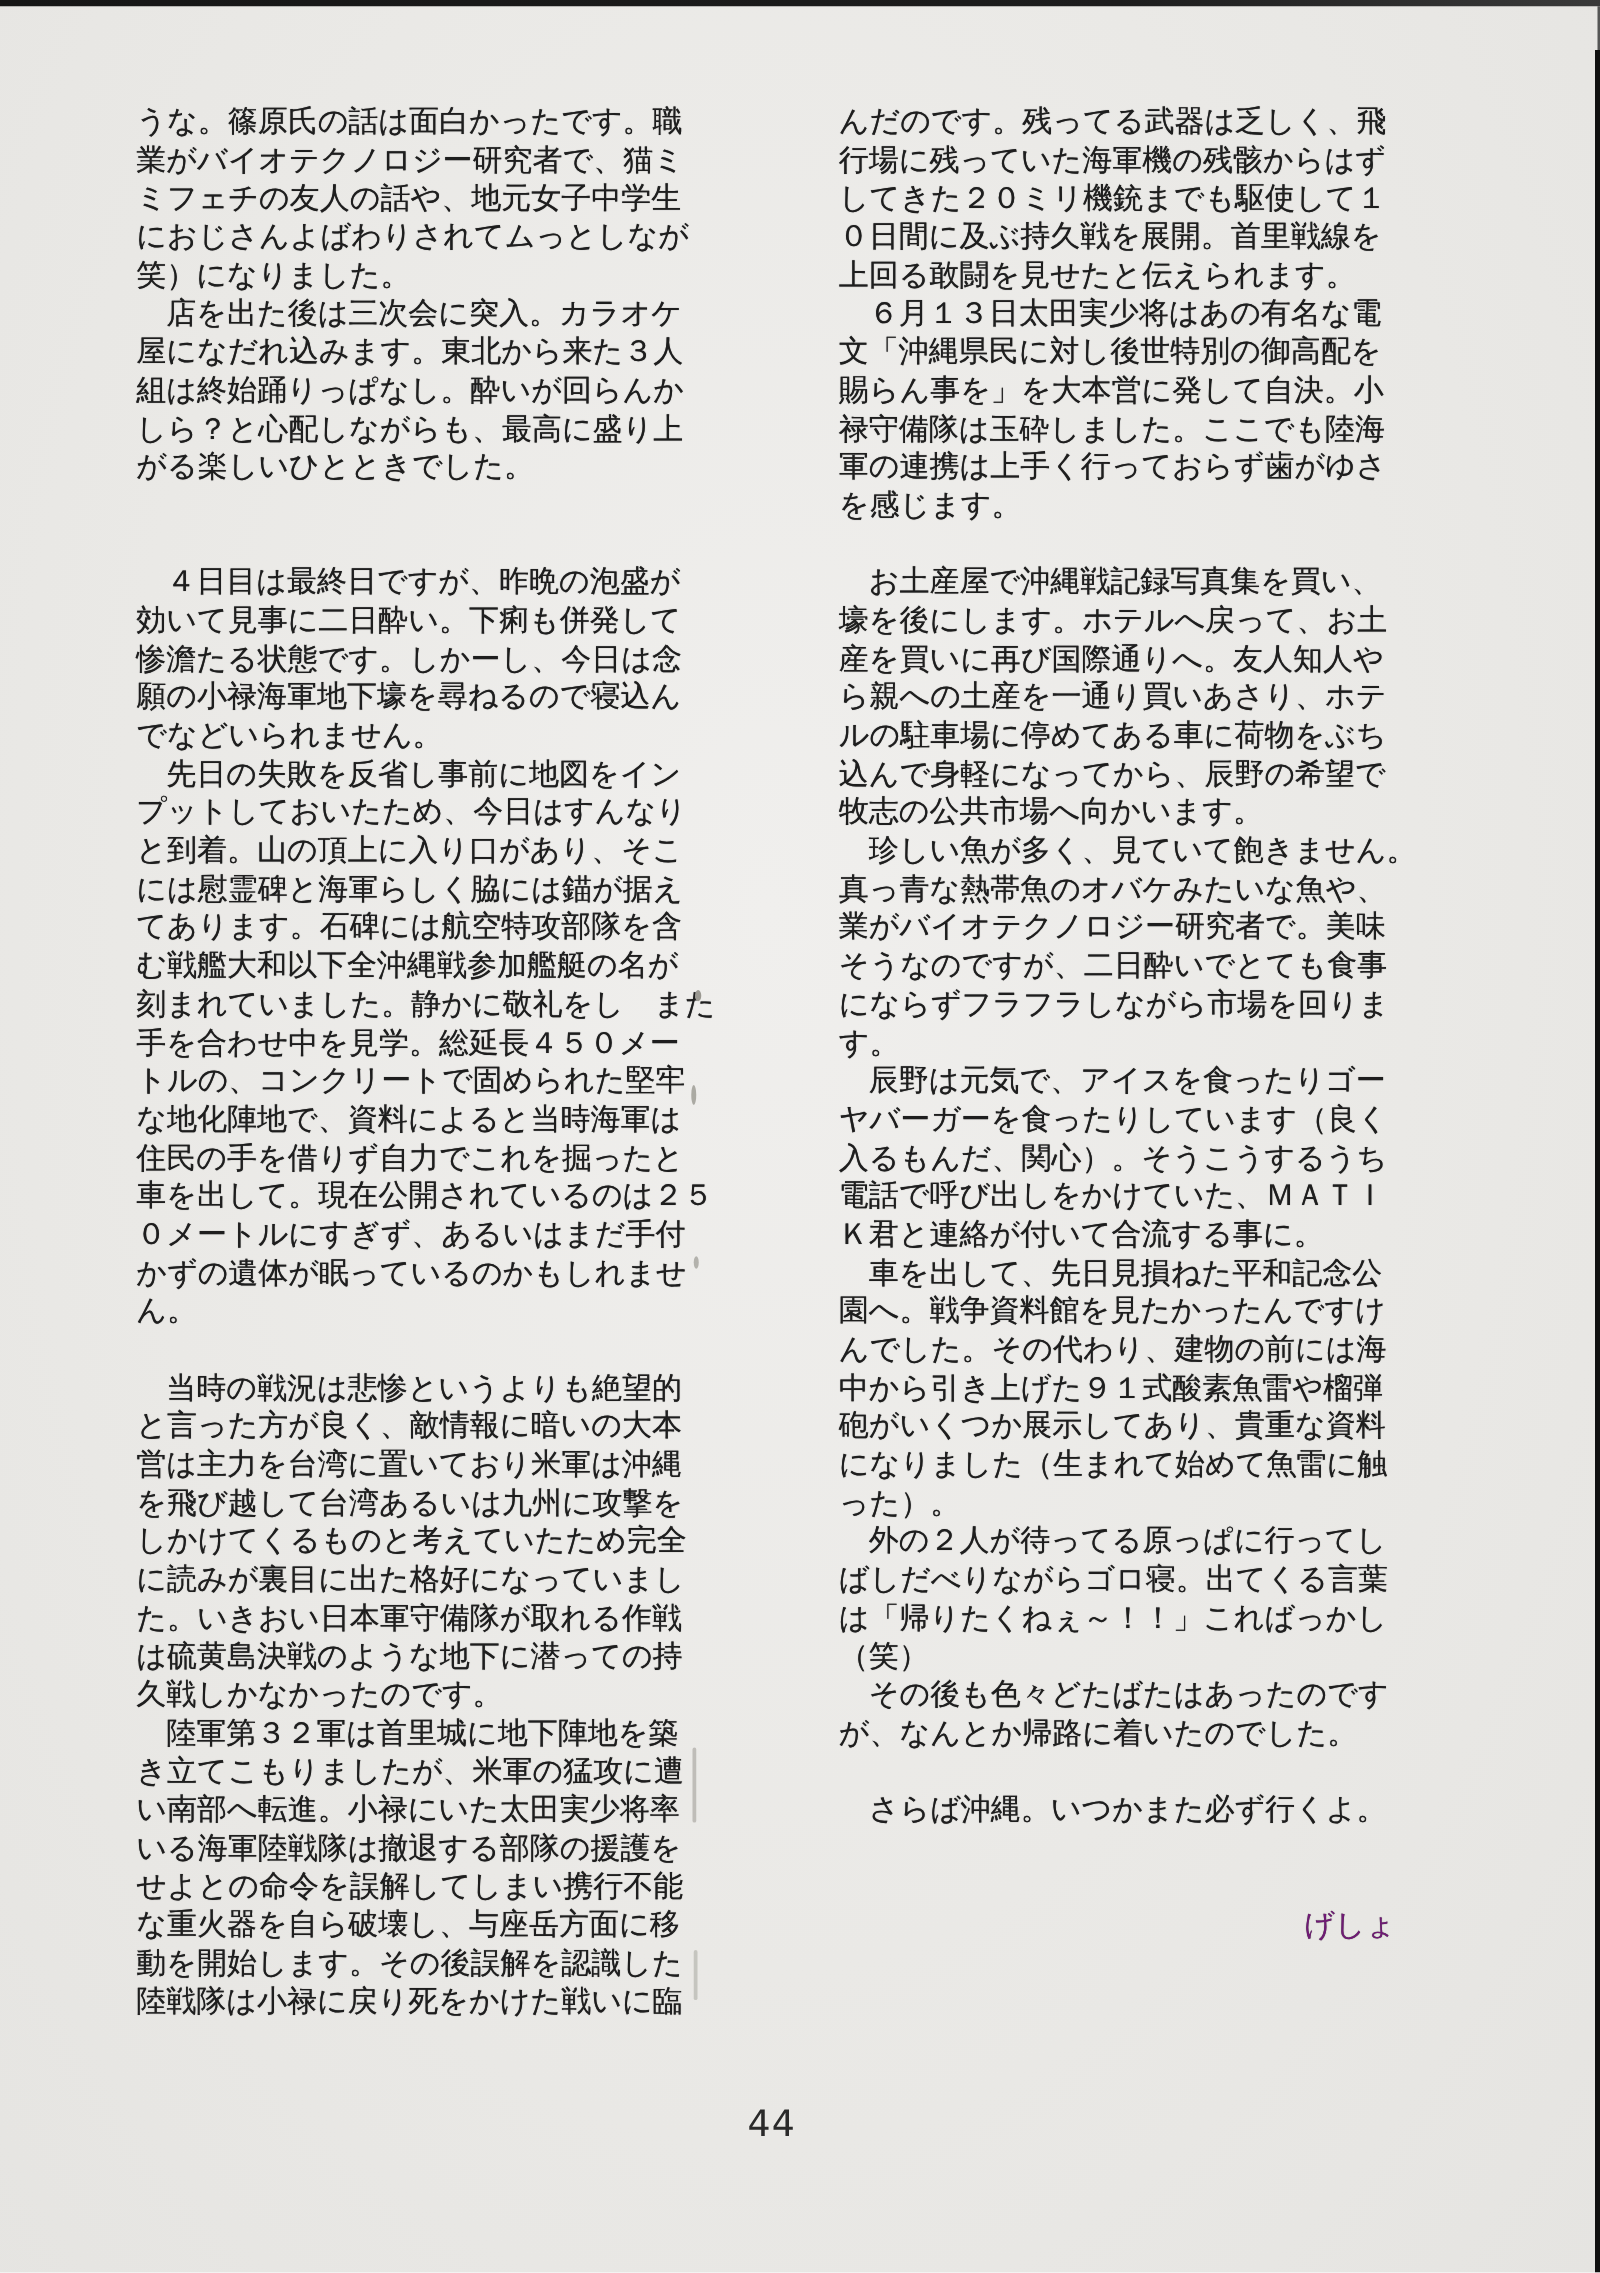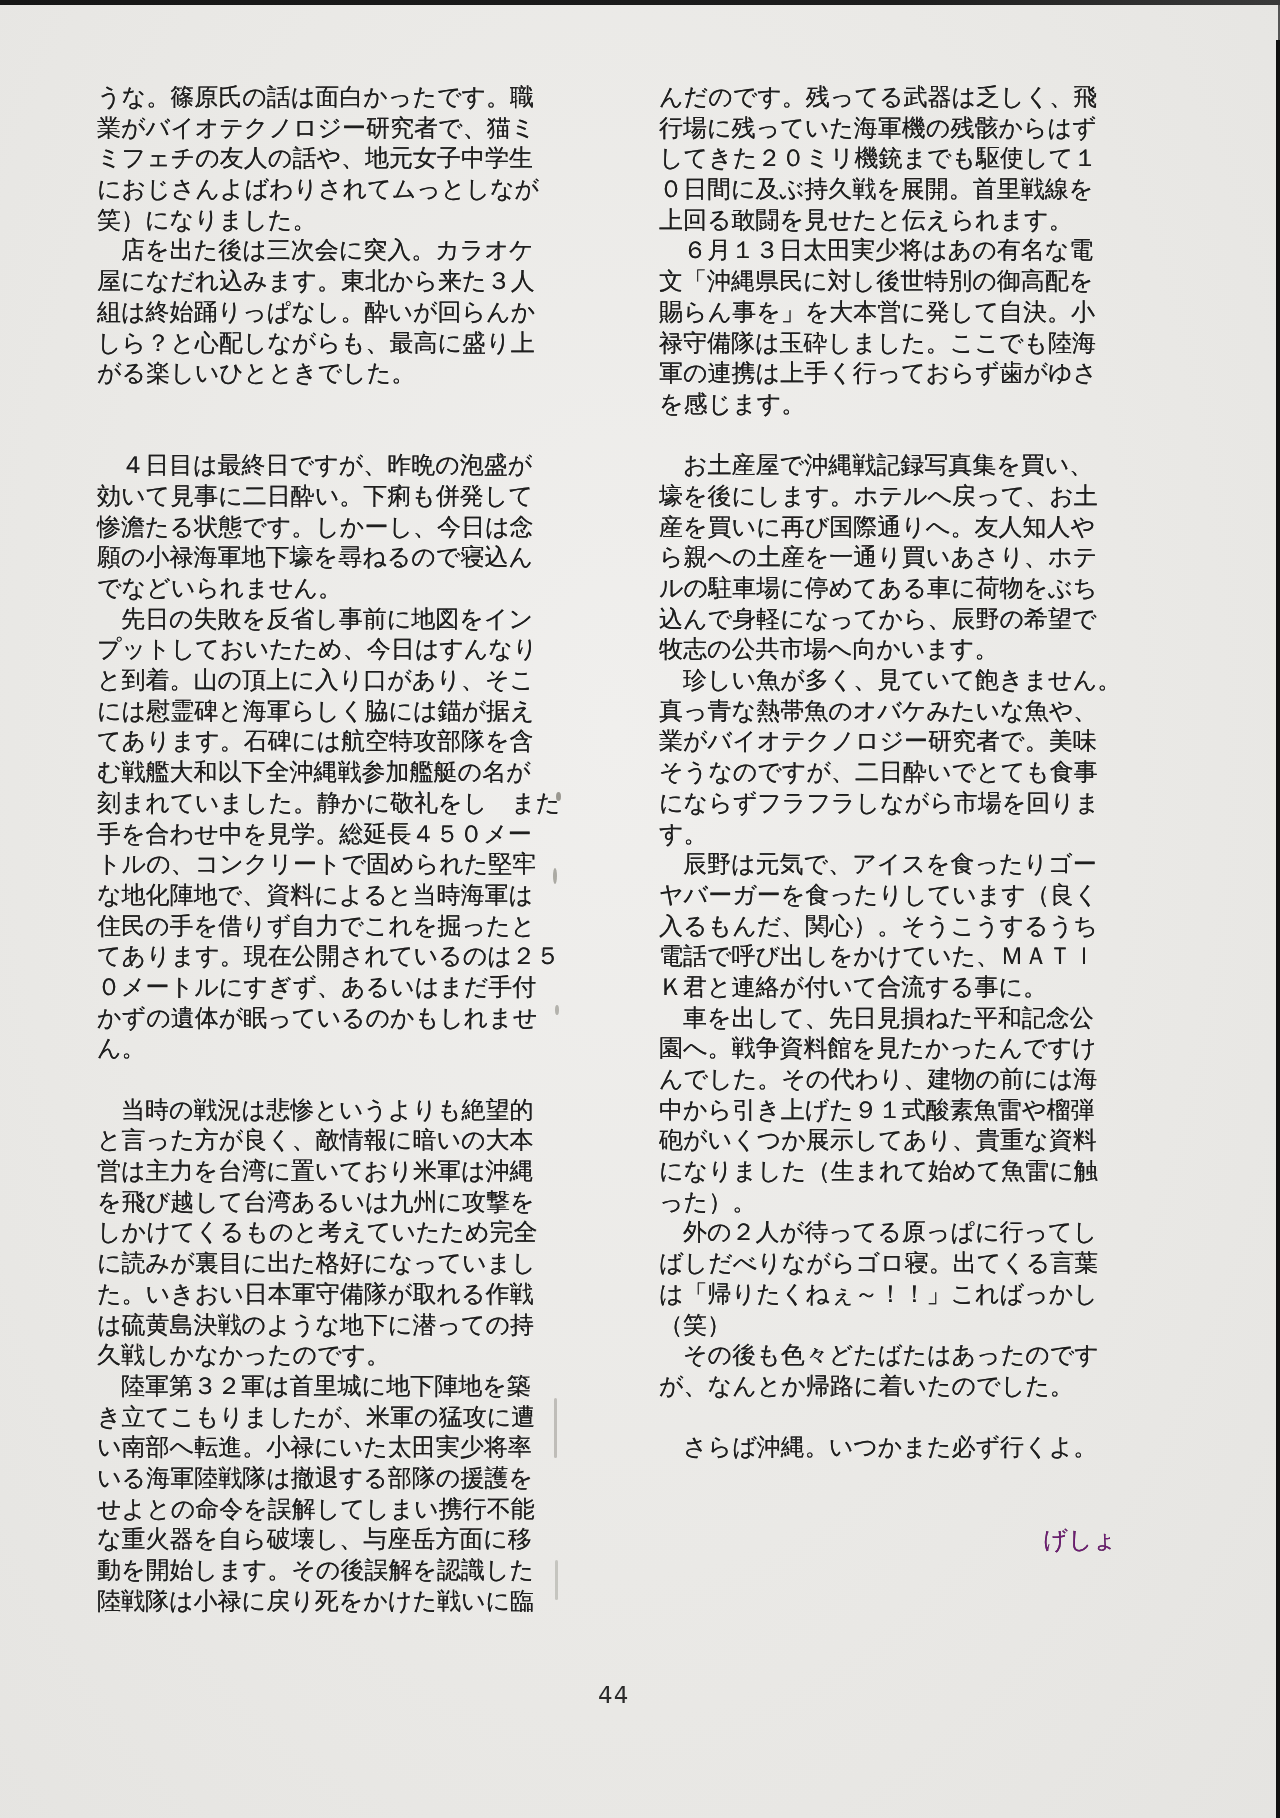--- a/index.html
+++ b/index.html
@@ -34,20 +34,21 @@
   .scan-corner-right-top {
     position: absolute;
     top: 5px; right: 0;
     width: 2px; height: 35px;
     background: #555;
   }
   .column {
     position: absolute;
     top: 82px;
     width: 462px;
+    margin-left: 12px;
   }
   .column-left  { left: 97px;  }
   .column-right { left: 659px; }
   .line {
     height: 30.7px;
     line-height: 30.7px;
     font-size: 24px;
     color: #1e1e1e;
     white-space: pre;
     letter-spacing: 0px;
@@ -62,21 +63,21 @@
     font-size: 24px;
     line-height: 30.7px;
     color: #701a75;
     white-space: pre;
     text-shadow: 0 0 0.6px #3a3a3a;
   }
   .page-number {
     position: absolute;
     left: 598px;
     top: 1682px;
-    font-size: 23px;
+    font-size: 29px;
     color: #2a2a2a;
     letter-spacing: 1px;
   }
   .speck {
     position: absolute;
     background: #9a9891;
     border-radius: 50%;
   }
   .speck.s1 { left: 556px; top: 792px;  width: 5px; height: 9px; }
   .speck.s2 { left: 553px; top: 868px;  width: 4px; height: 16px; opacity: .8; }
@@ -115,21 +116,21 @@
       <div class="line">プットしておいたため、今日はすんなり</div>
       <div class="line">と到着。山の頂上に入り口があり、そこ</div>
       <div class="line">には慰霊碑と海軍らしく脇には錨が据え</div>
       <div class="line">てあります。石碑には航空特攻部隊を含</div>
       <div class="line">む戦艦大和以下全沖縄戦参加艦艇の名が</div>
       <div class="line">刻まれていました。静かに敬礼をし　また</div>
       <div class="line">手を合わせ中を見学。総延長４５０メー</div>
       <div class="line">トルの、コンクリートで固められた堅牢</div>
       <div class="line">な地化陣地で、資料によると当時海軍は</div>
       <div class="line">住民の手を借りず自力でこれを掘ったと</div>
-      <div class="line">てあります。現在公開されているのは２５</div>
+      <div class="line">車を出して。現在公開されているのは２５</div>
       <div class="line">０メートルにすぎず、あるいはまだ手付</div>
       <div class="line">かずの遺体が眠っているのかもしれませ</div>
       <div class="line">ん。</div>
       <div class="line"></div>
       <div class="line">　当時の戦況は悲惨というよりも絶望的</div>
       <div class="line">と言った方が良く、敵情報に暗いの大本</div>
       <div class="line">営は主力を台湾に置いており米軍は沖縄</div>
       <div class="line">を飛び越して台湾あるいは九州に攻撃を</div>
       <div class="line">しかけてくるものと考えていたため完全</div>
       <div class="line">に読みが裏目に出た格好になっていまし</div>

